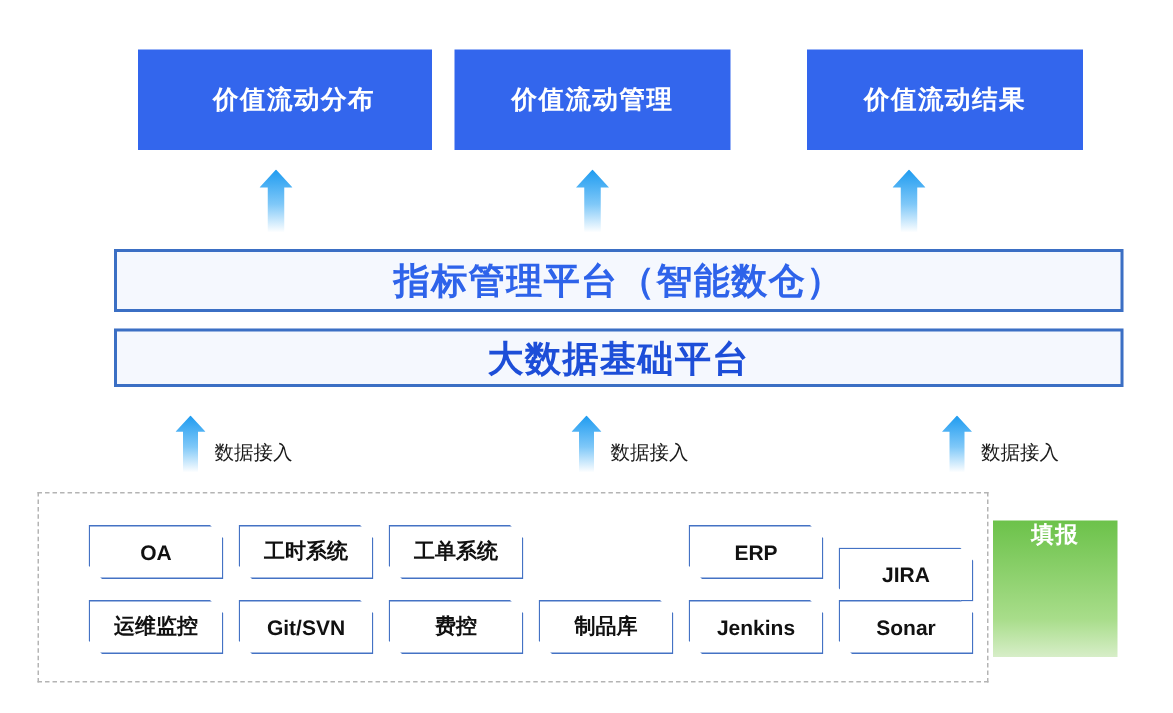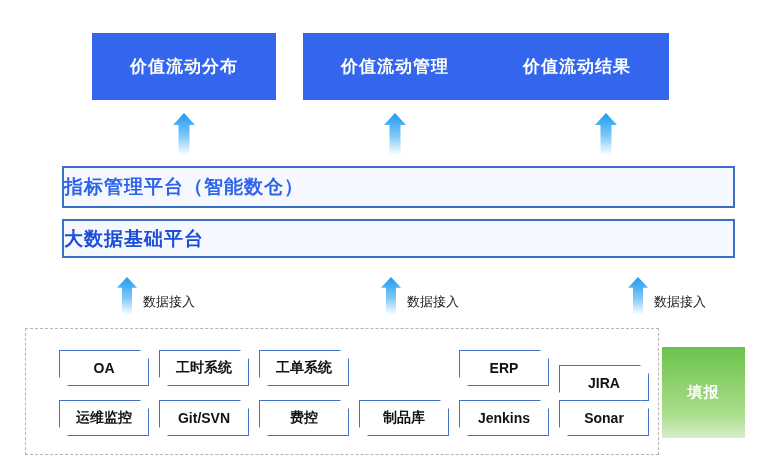--- a/index.html
+++ b/index.html
@@ -28,53 +28,53 @@
     color: #ffffff;
     font-size: 17px;
     font-weight: bold;
     letter-spacing: 1px;
     display: flex;
     align-items: center;
     justify-content: center;
   }
   #outcome-0 { left: 92px; }
   #outcome-1 { left: 303px; }
-  #outcome-2 { left: 485px; }
+  #outcome-2 { left: 538px; }
 
   
   .up-arrow {
     position: absolute;
     width: 22px;
     height: 42px;
   }
   .up-arrow svg { display: block; width: 100%; height: 100%; }
 
   #arrow-top-0 { left: 173px; top: 113px; }
   #arrow-top-1 { left: 384px; top: 113px; }
   #arrow-top-2 { left: 595px; top: 113px; }
 
   #arrow-bot-0 { left: 117px; top: 277px; width: 20px; height: 38px; }
   #arrow-bot-1 { left: 381px; top: 277px; width: 20px; height: 38px; }
   #arrow-bot-2 { left: 628px; top: 277px; width: 20px; height: 38px; }
 
   
   .platform-bar {
     position: absolute;
-    left: 62px;
+    left: 76px;
     width: 673px;
     background: #F5F8FE;
     border: 2px solid #3B6FC4;
     box-sizing: border-box;
     color: #2E63EA;
-    font-size: 19px;
+    font-size: 24px;
     font-weight: bold;
     letter-spacing: 1px;
     display: flex;
     align-items: center;
-    justify-content: flex-start;
+    justify-content: center;
   }
   #platform-0 { top: 166px; height: 42px; }
   #platform-1 { top: 219px; height: 39px; }
 
   
   .access-label {
     position: absolute;
     font-size: 13px;
     color: #1a1a1a;
     white-space: nowrap;
@@ -123,21 +123,20 @@
 
   
   #report-block {
     position: absolute;
     left: 662px;
     top: 347px;
     width: 83px;
     height: 91px;
     background: linear-gradient(180deg, #6CC council, #6CC24A 0%, #A8DD8A 75%, #D7EEC8 100%);
     display: flex;
-    align-items: center;
     justify-content: center;
     color: #ffffff;
     font-size: 15px;
     font-weight: bold;
     letter-spacing: 1px;
   }
 
   
   #watermark {
     position: absolute;
@@ -154,21 +153,21 @@
     font-weight: bold;
     color: #9aa0a6;
     letter-spacing: 1px;
   }
 </style>
 </head>
 <body>
 
 <div id="canvas">
 
-  <div class="outcome-box" id="outcome-0" style="background: rgb(51, 102, 237);">
+  <div class="outcome-box" id="outcome-0" style="background: rgb(51, 102, 237); padding-left: 12px;">
     <span>价值流动分布</span>
   </div>
   <div class="outcome-box" id="outcome-1" style="background: rgb(51, 102, 237);">
     <span>价值流动管理</span>
   </div>
   <div class="outcome-box" id="outcome-2" style="background: rgb(51, 102, 237);">
     <span>价值流动结果</span>
   </div>
 
   <div class="up-arrow" id="arrow-top-0">

